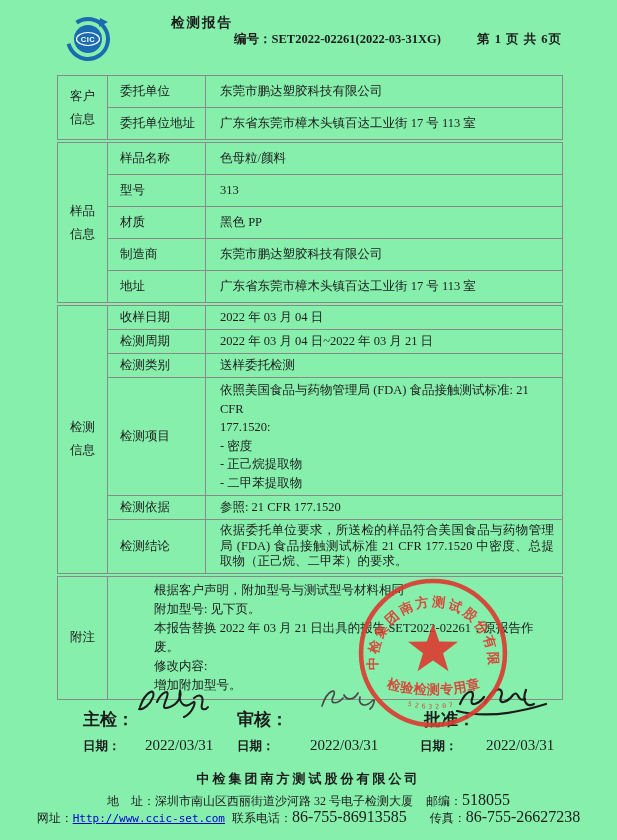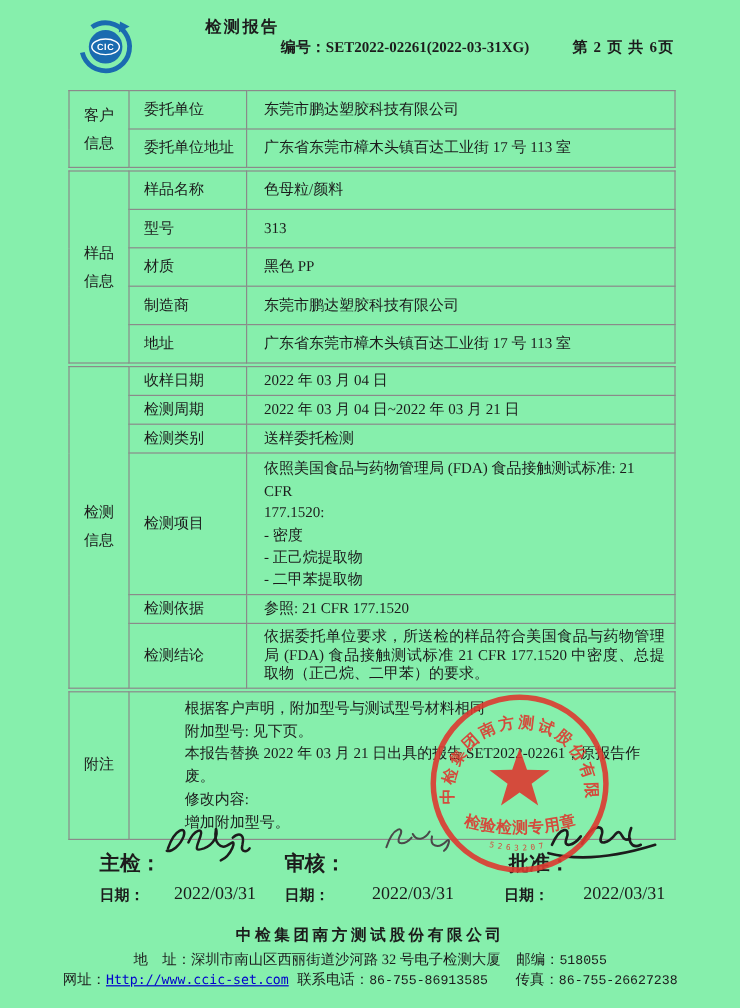--- a/index.html
+++ b/index.html
@@ -35,40 +35,40 @@
   .date-val { position:absolute; font-size:15px; }
 
   
   .stamp { position:absolute; left:357px; top:577px; width:152px; height:152px; opacity:0.9; z-index:6; pointer-events:none; }
 
   
   .foot-company { position:absolute; left:0; right:0; top:770px; text-align:center; font-size:13px; font-weight:bold; letter-spacing:3px; }
   .foot-line1 { position:absolute; left:0; right:0; top:791px; text-align:center; font-size:12px; }
   .foot-line2 { position:absolute; left:0; right:0; top:808px; text-align:center; font-size:12px; }
   .foot-link { color:#0000cc; font-family:"DejaVu Sans Mono","Liberation Mono",monospace; font-size:11px; }
-  .num { font-family:Liberation Mono, monospace; font-size:11px; }
+  .num { font-family:Liberation Serif, serif; font-size:16px; }
 </style>
 </head>
 <body>
 
 <div class="page">
 
   <svg class="hdr-logo" viewBox="0 0 54 48">
     <circle cx="26" cy="24" r="20" fill="none" stroke="#1a6bb0" stroke-width="4" stroke-dasharray="101 25" transform="rotate(-125 26 24)"></circle>
     <polygon points="38,3 46,7 37,12" fill="#1a6bb0"></polygon>
     <circle cx="26" cy="24" r="14" fill="#1a6bb0"></circle>
     <ellipse cx="26" cy="24" rx="11.5" ry="6.5" fill="none" stroke="#ffffff" stroke-width="1.2"></ellipse>
     <text x="26" y="27" text-anchor="middle" fill="#ffffff" font-family="Liberation Sans, sans-serif" font-size="7.5" font-weight="bold" letter-spacing="0.5">CIC</text>
   </svg>
 
   <div class="hdr-title">检测报告</div>
   <div class="hdr-no">
     <span>编号：</span><span>SET2022-02261(2022-03-31XG)</span>
   </div>
-  <div class="hdr-page">第 2 页 共 6页</div>
+  <div class="hdr-page">第 1 页 共 6页</div>
 
   <div class="tables">
 
     <table class="sec sec1">
       <colgroup>
           <col style="width:50px">
           <col style="width:98px">
           <col>
         </colgroup>
       <tbody>

